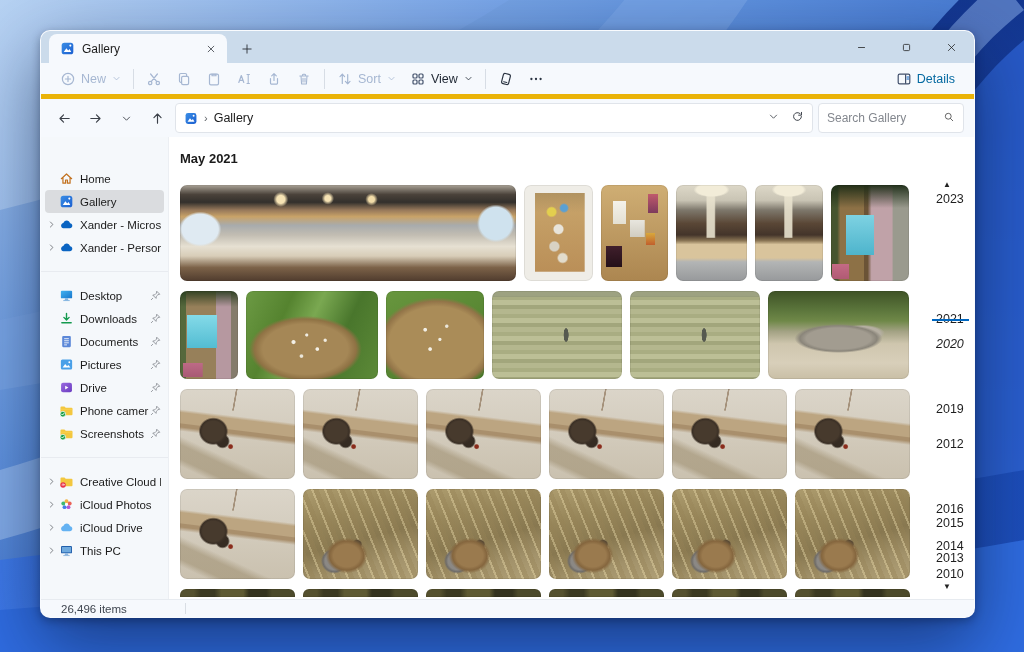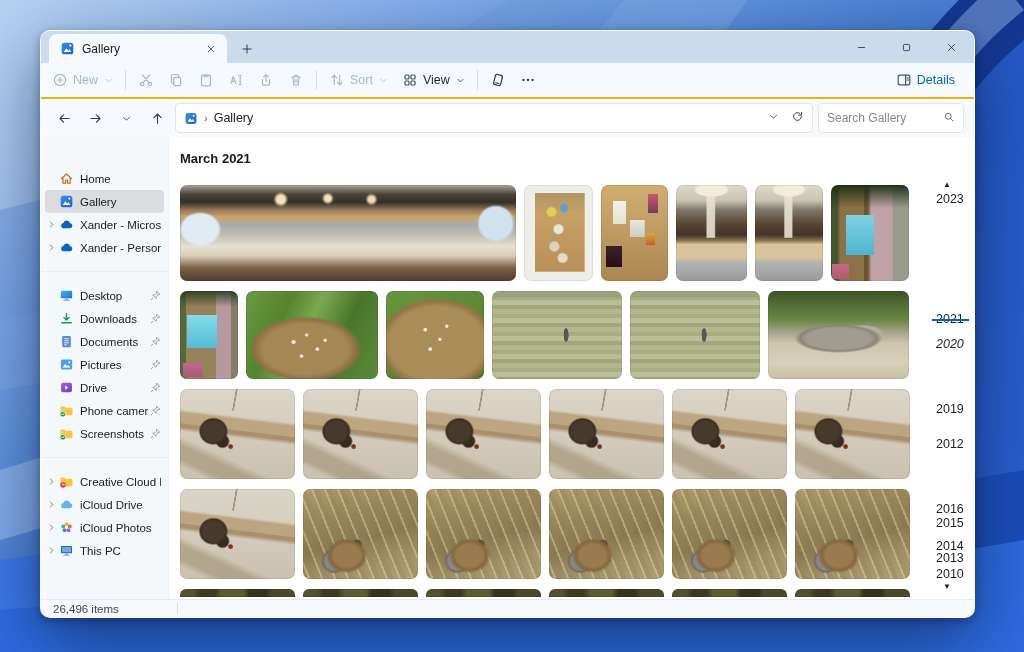--- a/index.html
+++ b/index.html
@@ -16,21 +16,21 @@
 .tabbar {height:32px;background:#cbdbeb;display:flex;align-items:flex-end;flex:none}
 .tab {width:178px;height:29px;margin-left:8px;background:#f6f9fd;border-radius:8px 8px 0 0;
  display:flex;align-items:center;gap:7px;padding:0 6px 0 10px}
 .tab-title {font-size:12px;color:#1b1b1b;flex:1;white-space:nowrap;overflow:hidden}
 .tab-close,.newtab {width:20px;height:20px;border-radius:4px;display:flex;align-items:center;justify-content:center;color:#3c4048}
 .newtab {margin:0 0 4px 10px;color:#2b2f36}
 .win-controls {margin-left:auto;display:flex;align-self:stretch}
 .wc {width:45px;display:flex;align-items:center;justify-content:center;color:#1b1b1b}
 
 
-.toolbar {height:36px;display:flex;align-items:center;padding:0 12px 0 4px;flex:none;border-bottom:2px solid #eab308}
+.toolbar {height:36px;display:flex;align-items:center;padding:0 12px 0 12px;flex:none;border-bottom:5px solid #eab308}
 .tsep {width:1px;height:20px;background:#d7dde5;margin:0 5px;flex:none}
 .tbtn {display:flex;align-items:center;gap:5px;height:28px;padding:0 7px;border-radius:4px;color:#42506b;font-size:12.5px;white-space:nowrap}
 .dis {color:#a6b7d2}
 .chev {display:flex;align-items:center;margin-left:1px}
 .details-btn {margin-left:auto;color:#0369a1}
 .ico16 {width:16px;height:16px;display:block;flex:none}
 
 
 .addr-row {height:38px;display:flex;align-items:center;gap:5px;padding:0 8px 0 10px;flex:none}
 .nav-btn {width:26px;height:26px;display:flex;align-items:center;justify-content:center;border-radius:4px;color:#3b4048;flex:none}
@@ -60,21 +60,21 @@
 .prow-sliver {margin-bottom:0}
 .prow-sliver .photo {border-radius:6px 6px 0 0}
 
 
 .timeline {position:absolute;top:0;right:2px;width:42px;bottom:0;font-size:12.5px;color:#1f1f1f;background:#fff}
 .t-year {position:absolute;left:6px;line-height:14px}
 .t-arrow {position:absolute;left:13px;font-size:8px;color:#222;line-height:8px}
 .t-line {position:absolute;left:2px;width:37px;height:2px;background:#0067c0}
 
 
-.statusbar {height:18px;flex:none;background:#f6f9fd;border-top:1px solid #e7ebf0;display:flex;align-items:center;font-size:11.5px;color:#3f4650;padding-left:12px}
+.statusbar {height:18px;flex:none;background:#f6f9fd;border-top:1px solid #e7ebf0;display:flex;align-items:center;font-size:11.5px;color:#3f4650;padding-left:20px}
 .status-sep {height:11px;width:1px;background:#d9dee4;margin-left:58px}
 
 
 .ph-cafe-panorama {background-image:
  radial-gradient(circle at 30% 15%, #f6e3b4 0 1.6%, transparent 3%),
  radial-gradient(circle at 44% 14%, #f6e3b4 0 1.4%, transparent 3%),
  radial-gradient(circle at 57% 15%, #f2dca8 0 1.4%, transparent 3%),
  radial-gradient(ellipse 9% 26% at 6% 46%, #dfeaf2 0 60%, transparent 70%),
  radial-gradient(ellipse 8% 28% at 94% 40%, #cfe2ee 0 60%, transparent 70%),
  linear-gradient(180deg,#a9a296 0%,#4a423a 10%,#33302c 18%,#96785a 26%,#c9a368 33%,#a8abac 42%,#c2bdb2 52%,#e6e0d2 64%,#d8cdb8 74%,#7c6248 86%,#503c2e 100%)}
@@ -593,65 +593,65 @@
             <span class="sb-label">Creative Cloud Files</span>
           </div>
           <div class="sb-item">
             <span class="sb-chev">
               <svg width="9" height="9" viewBox="0 0 16 16">
                 <path d="M6 3.5 L10.5 8 L6 12.5" fill="none" stroke="#5f6368" stroke-width="1.4" stroke-linecap="round" stroke-linejoin="round"></path>
               </svg>
             </span>
             <span class="sb-ico">
               <svg width="15" height="15" viewBox="0 0 16 16">
-                <path d="M4.6 12 h6.9 c1.5 0 2.7-1.2 2.7-2.7 0-1.4-1-2.5-2.4-2.7 C11.4 4.8 9.9 3.6 8.2 3.6 6.5 3.6 5.1 4.7 4.7 6.3 3.3 6.5 2.2 7.7 2.2 9.1 2.2 10.7 3.3 12 4.6 12 Z" fill="#64b2f2"></path>
-              </svg>
-            </span>
-            <span class="sb-label">iCloud Drive</span>
-          </div>
-          <div class="sb-item">
-            <span class="sb-chev">
-              <svg width="9" height="9" viewBox="0 0 16 16">
-                <path d="M6 3.5 L10.5 8 L6 12.5" fill="none" stroke="#5f6368" stroke-width="1.4" stroke-linecap="round" stroke-linejoin="round"></path>
-              </svg>
-            </span>
-            <span class="sb-ico">
-              <svg width="15" height="15" viewBox="0 0 16 16">
                 <g opacity=".95">
                   <circle cx="8" cy="4.6" r="2.1" fill="#f2b13c"></circle>
                   <circle cx="11.4" cy="6.9" r="2.1" fill="#ea5a4f"></circle>
                   <circle cx="10.1" cy="10.8" r="2.1" fill="#b04fd4"></circle>
                   <circle cx="5.9" cy="10.8" r="2.1" fill="#3c78e8"></circle>
                   <circle cx="4.6" cy="6.9" r="2.1" fill="#35b56a"></circle>
                   <circle cx="8" cy="8" r="1.5" fill="#fff"></circle>
                 </g>
               </svg>
             </span>
             <span class="sb-label">iCloud Photos</span>
           </div>
           <div class="sb-item">
             <span class="sb-chev">
               <svg width="9" height="9" viewBox="0 0 16 16">
                 <path d="M6 3.5 L10.5 8 L6 12.5" fill="none" stroke="#5f6368" stroke-width="1.4" stroke-linecap="round" stroke-linejoin="round"></path>
               </svg>
             </span>
             <span class="sb-ico">
               <svg width="15" height="15" viewBox="0 0 16 16">
+                <path d="M4.6 12 h6.9 c1.5 0 2.7-1.2 2.7-2.7 0-1.4-1-2.5-2.4-2.7 C11.4 4.8 9.9 3.6 8.2 3.6 6.5 3.6 5.1 4.7 4.7 6.3 3.3 6.5 2.2 7.7 2.2 9.1 2.2 10.7 3.3 12 4.6 12 Z" fill="#64b2f2"></path>
+              </svg>
+            </span>
+            <span class="sb-label">iCloud Drive</span>
+          </div>
+          <div class="sb-item">
+            <span class="sb-chev">
+              <svg width="9" height="9" viewBox="0 0 16 16">
+                <path d="M6 3.5 L10.5 8 L6 12.5" fill="none" stroke="#5f6368" stroke-width="1.4" stroke-linecap="round" stroke-linejoin="round"></path>
+              </svg>
+            </span>
+            <span class="sb-ico">
+              <svg width="15" height="15" viewBox="0 0 16 16">
                 <rect x="2.2" y="3.2" width="11.6" height="7.8" rx="1" fill="#1c5aa8"></rect>
                 <rect x="3.2" y="4.2" width="9.6" height="5.8" fill="#6faade"></rect>
                 <path d="M6.5 11 h3 l.5 2 h-4 Z" fill="#8fb6de"></path>
                 <path d="M5 13.4 h6" stroke="#8fb6de" stroke-width="1" stroke-linecap="round"></path>
               </svg>
             </span>
             <span class="sb-label">This PC</span>
           </div>
         </div>
       </div>
     <div class="content">
-      <div class="group-header">March 2021</div>
+      <div class="group-header">May 2021</div>
       <div id="photo-rows">
           <div class="prow" style="height: 96px;">
             <div class="photo ph-cafe-panorama" style="width: 336px;"></div>
             <div class="photo ph-corkboard-wall" style="width: 69px;"></div>
             <div class="photo ph-corkboard-close" style="width: 67px;"></div>
             <div class="photo ph-roastery-interior" style="width: 71px;"></div>
             <div class="photo ph-roastery-interior" style="width: 68px;"></div>
             <div class="photo ph-birds-poster-pole" style="width: 78px;"></div>
           </div>
           <div class="prow" style="height: 88px;">

